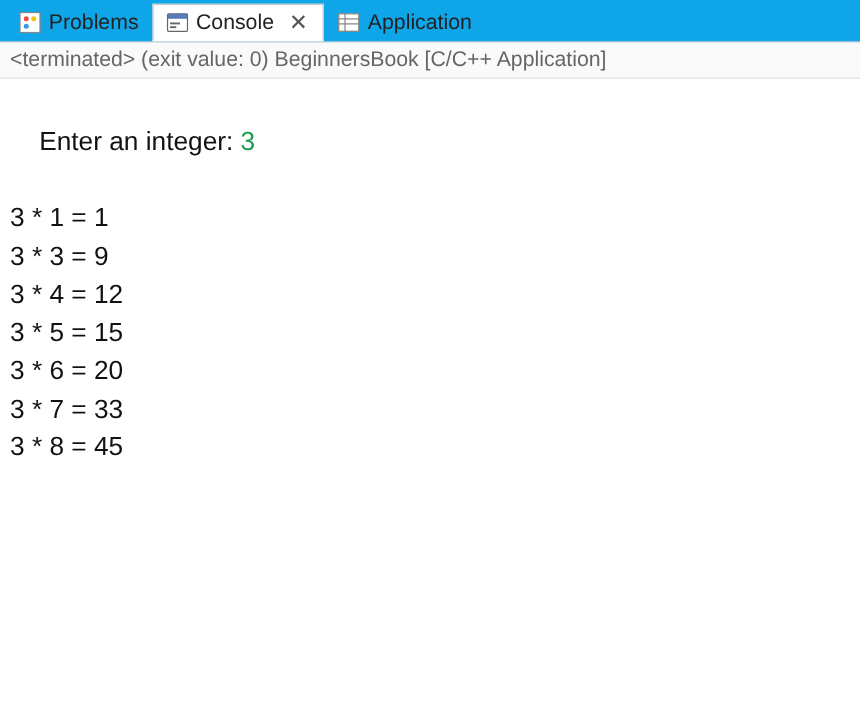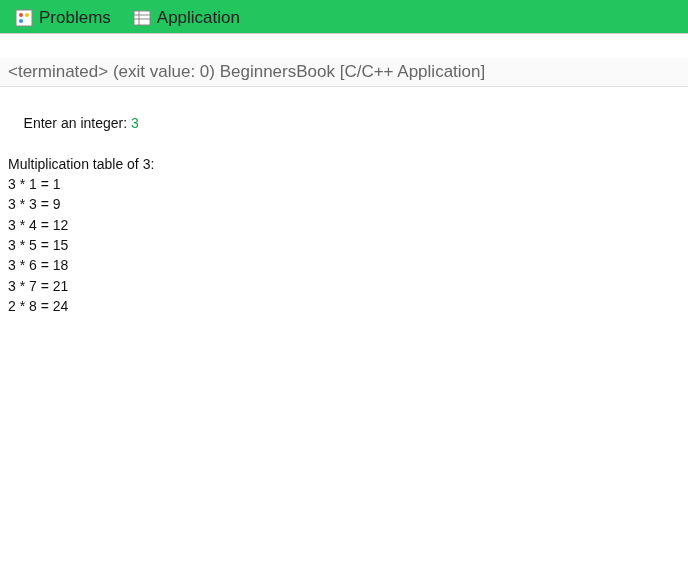--- a/index.html
+++ b/index.html
@@ -6,21 +6,21 @@
     body {
       font-family: -apple-system, BlinkMacSystemFont, "Segoe UI", Helvetica, Arial, sans-serif;
       background: #fff;
       width: 688px;
       height: 576px;
       overflow: hidden;
     }
     .tabs {
       display: flex;
       align-items: center;
-      background: #22c55e;
+      background: #0ea5e9;
       border-bottom: 1px solid #c9c9c9;
       padding: 2px 4px 0 4px;
       height: 34px;
     }
     .tab {
       display: flex;
       align-items: center;
       gap: 6px;
       padding: 4px 10px;
       font-size: 17px;
@@ -44,25 +44,24 @@
       cursor: pointer;
       line-height: 1;
       padding: 0 2px;
     }
     .status-bar {
       font-size: 17px;
       color: #666;
       padding: 4px 8px;
       border-bottom: 1px solid #e0e0e0;
       background: #fafafa;
-      margin-top: 24px;
     }
     .console {
       padding: 6px 8px;
-      font-size: 14px;
+      font-size: 21px;
       color: #111;
       line-height: 1.45;
     }
     .console .line { white-space: pre; }
     .input-val { color: #1a9c4a; }
   </style>
 </head>
 <body>
 
 <div class="tabs">
@@ -70,40 +69,51 @@
     <span class="icon">
       <svg viewBox="0 0 18 18">
           <rect x="1" y="1" width="16" height="16" fill="#fff" stroke="#888"></rect>
           <circle cx="6" cy="6" r="2" fill="#e74c3c"></circle>
           <circle cx="12" cy="6" r="2" fill="#f1c40f"></circle>
           <circle cx="6" cy="12" r="2" fill="#3498db"></circle>
         </svg>
     </span>
     <span>Problems</span>
   </div>
+  <div class="tab active">
+    <span class="icon">
+      <svg viewBox="0 0 18 18">
+          <rect x="1" y="2" width="16" height="14" rx="1" fill="#fff" stroke="#666"></rect>
+          <rect x="1" y="2" width="16" height="4" fill="#5a7ab5"></rect>
+          <rect x="3" y="9" width="8" height="1.5" fill="#666"></rect>
+          <rect x="3" y="12" width="5" height="1.5" fill="#666"></rect>
+        </svg>
+    </span>
+    <span>Console</span>
+    <span class="close-x">✕</span>
+  </div>
   <div class="tab">
     <span class="icon">
       <svg viewBox="0 0 18 18">
           <rect x="1" y="2" width="16" height="14" fill="#fff" stroke="#888"></rect>
           <line x1="1" y1="6" x2="17" y2="6" stroke="#888"></line>
           <line x1="1" y1="10" x2="17" y2="10" stroke="#888"></line>
           <line x1="6" y1="2" x2="6" y2="16" stroke="#888"></line>
         </svg>
     </span>
     <span>Application</span>
   </div>
 </div>
 
 <div class="status-bar">&lt;terminated&gt; (exit value: 0) BeginnersBook [C/C++ Application]</div>
 
 <div class="console">
   <div class="line">
     <span>Enter an integer: </span><span class="input-val">3</span>
   </div>
-  <div class="line">Multiplication table of 3:</div>
   <div class="line">3 * 1 = 1</div>
   <div class="line">3 * 3 = 9</div>
   <div class="line">3 * 4 = 12</div>
   <div class="line">3 * 5 = 15</div>
-  <div class="line">3 * 6 = 18</div>
-  <div class="line">3 * 7 = 21</div>
-  <div class="line">2 * 8 = 24</div>
+  <div class="line">3 * 6 = 20</div>
+  <div class="line">3 * 7 = 33</div>
+  <div class="line">3 * 8 = 45</div>
 </div>
 
 </body></html>

